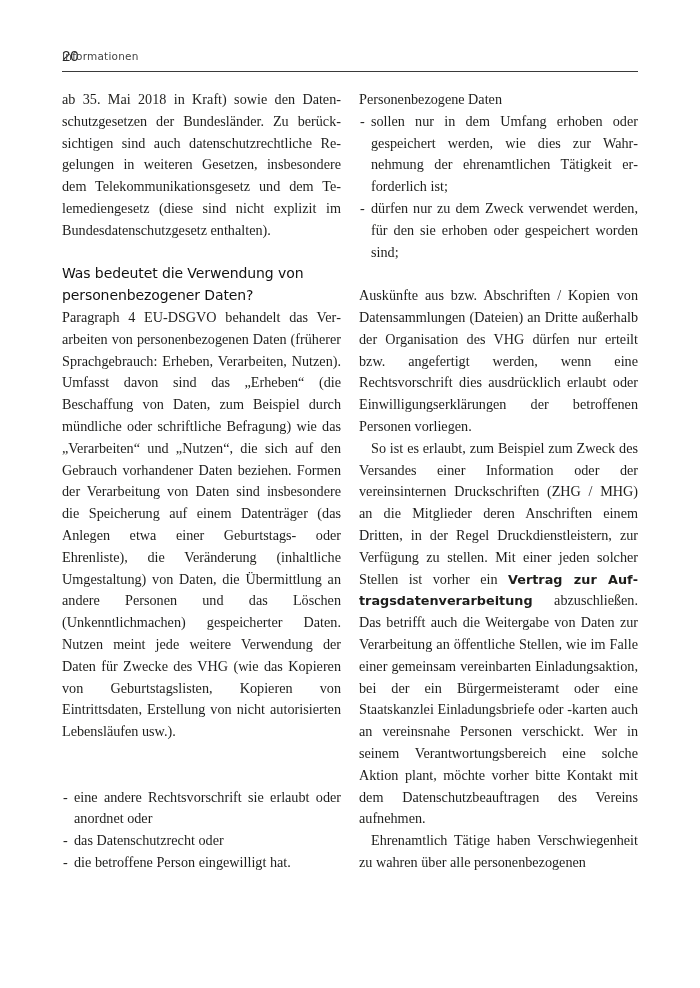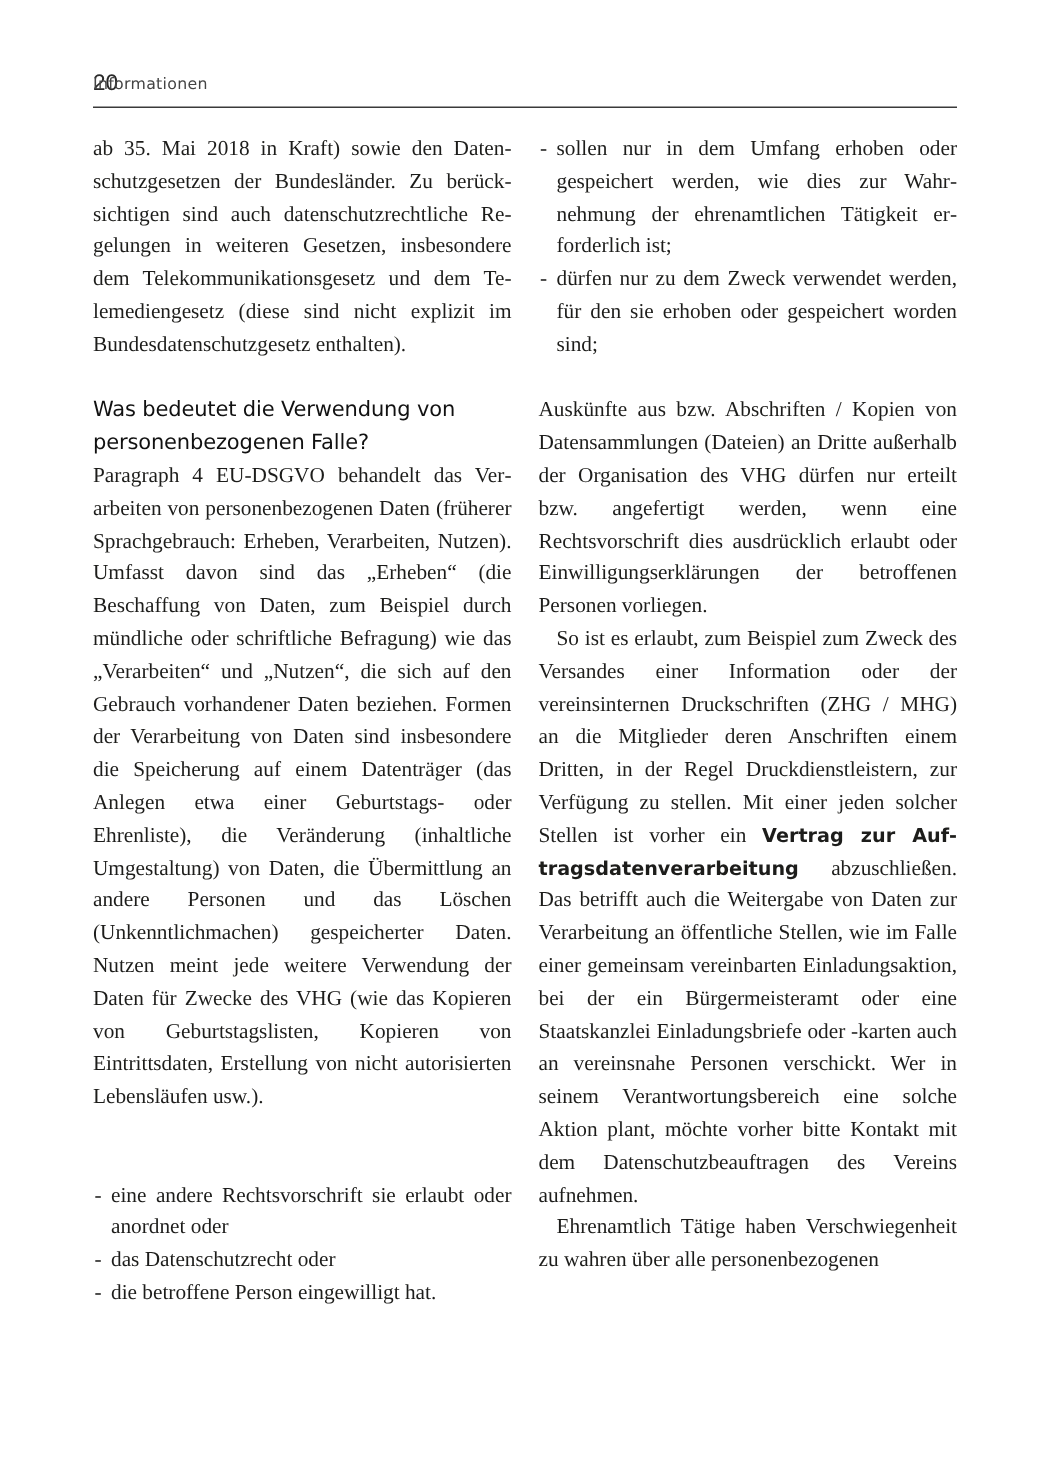--- a/index.html
+++ b/index.html
@@ -23,32 +23,33 @@
 <body>
 
 <div class="header">
   <span class="page-num">20</span>
   <div class="running-title">Informationen</div>
 </div>
 
 <div class="col left">
   <p>ab 35. Mai 2018 in Kraft) sowie den Daten­schutzgesetzen der Bundesländer. Zu berück­sichtigen sind auch datenschutzrechtliche Re­gelungen in weiteren Gesetzen, insbesondere dem Telekommunikationsgesetz und dem Te­lemediengesetz (diese sind nicht explizit im Bundesdatenschutzgesetz enthalten).</p>
   <div class="gap"></div>
-  <h2>Was bedeutet die Verwendung von personenbezogenen Falle?</h2>
+  <h2>Was bedeutet die Verwendung von personenbezogener Daten?</h2>
   <p>Paragraph 4 EU-DSGVO behandelt das Ver­arbeiten von personenbezogenen Daten (frü­herer Sprachgebrauch: Erheben, Verarbeiten, Nutzen). Umfasst davon sind das „Erheben“ (die Beschaffung von Daten, zum Beispiel durch mündliche oder schriftliche Befra­gung) wie das „Verarbeiten“ und „Nutzen“, die sich auf den Gebrauch vorhandener Da­ten beziehen. Formen der Verarbeitung von Daten sind insbesondere die Speicherung auf einem Datenträger (das Anlegen etwa einer Geburtstags- oder Ehrenliste), die Verände­rung (inhaltliche Umgestaltung) von Da­ten, die Übermittlung an andere Personen und das Löschen (Unkenntlichmachen) ge­speicherter Daten. Nutzen meint jede wei­tere Verwendung der Daten für Zwecke des VHG (wie das Kopieren von Geburtstagslis­ten, Kopieren von Eintrittsdaten, Erstellung von nicht autorisierten Lebensläufen usw.).</p>
   <div class="gap"></div>
   <div class="gap"></div>
   <ul>
     <li>eine andere Rechtsvorschrift sie erlaubt oder anordnet oder</li>
     <li>das Datenschutzrecht oder</li>
     <li>die betroffene Person eingewilligt hat.</li>
   </ul>
 </div>
 
 <div class="col right">
+  <p>Personenbezogene Daten</p>
   <ul>
     <li>sollen nur in dem Umfang erhoben oder gespeichert werden, wie dies zur Wahr­nehmung der ehrenamtlichen Tätigkeit er­forderlich ist;</li>
     <li>dürfen nur zu dem Zweck verwendet wer­den, für den sie erhoben oder gespeichert worden sind;</li>
   </ul>
   <div class="gap"></div>
   <p>Auskünfte aus bzw. Abschriften / Kopien von Datensammlungen (Dateien) an Dritte außer­halb der Organisation des VHG dürfen nur erteilt bzw. angefertigt werden, wenn eine Rechtsvorschrift dies ausdrücklich erlaubt oder Einwilligungserklärungen der betroffe­nen Personen vorliegen.</p>
   <p class="indent"><span>So ist es erlaubt, zum Beispiel zum Zweck des Versandes einer Information oder der vereinsinternen Druckschriften (ZHG / MHG) an die Mitglieder deren Anschriften einem Dritten, in der Regel Druckdienstleistern, zur Verfügung zu stellen. Mit einer jeden sol­cher Stellen ist vorher ein </span><span class="bold">Vertrag zur Auf­tragsdatenverarbeitung</span><span> abzuschließen. Das betrifft auch die Weitergabe von Daten zur Verarbeitung an öffentliche Stellen, wie im Falle einer gemeinsam vereinbarten Einla­dungsaktion, bei der ein Bürgermeisteramt oder eine Staatskanzlei Einladungsbriefe oder -karten auch an vereinsnahe Personen verschickt. Wer in seinem Verantwortungs­bereich eine solche Aktion plant, möchte vorher bitte Kontakt mit dem Datenschutz­beauftragen des Vereins aufnehmen.</span></p>
   <p class="indent">Ehrenamtlich Tätige haben Verschwiegen­heit zu wahren über alle personenbezogenen</p>
 </div>
 

